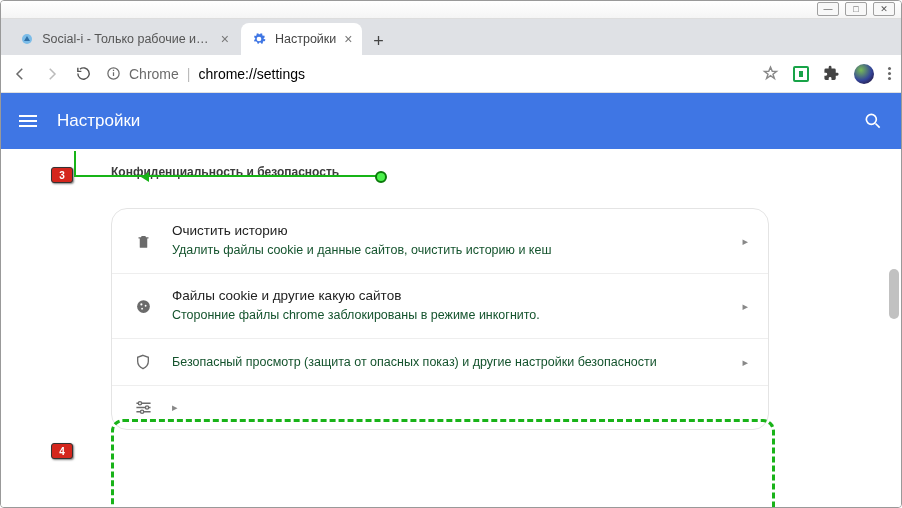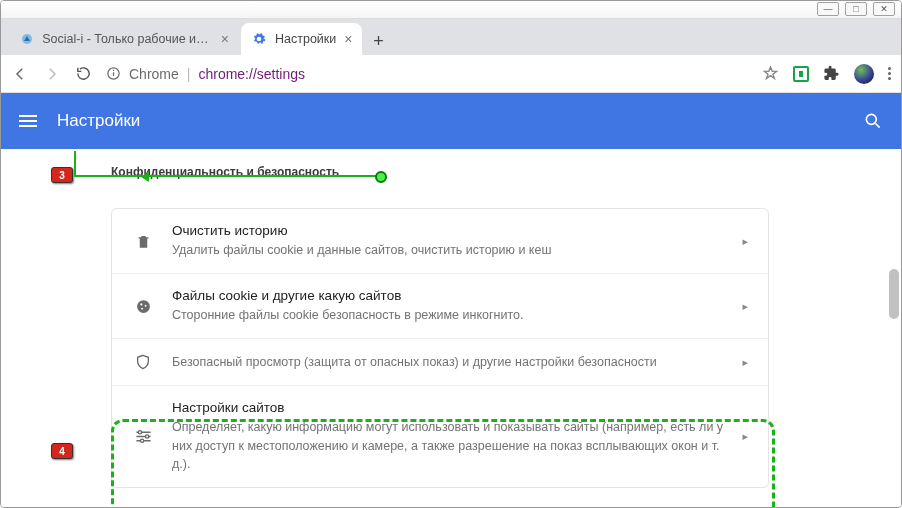--- a/index.html
+++ b/index.html
@@ -27,27 +27,27 @@
 .menu-dots{display:flex;flex-direction:column;gap:2px}
 .menu-dots span{width:3px;height:3px;border-radius:50%;background:#666}
 .blue-hdr{height:56px;background:#3f76e4;display:flex;align-items:center;padding:0 18px;justify-content:space-between;color:#fff}
 .blue-left{display:flex;align-items:center;gap:20px}
 .burger{display:flex;flex-direction:column;gap:3px}
 .burger span{width:18px;height:2px;background:#fff}
 .blue-title{font-size:17px;font-weight:500}
 .content{flex:1;overflow:hidden;position:relative;background:#fff}
 .section{padding:16px 0 0 110px;position:relative}
 .sec-hdr{font-size:12px;color:#3c3c3c;font-weight:700;margin-bottom:29px;margin-left:0}
-.card{width:658px;border:1px solid #e4e4e4;border-radius:6px;background:#fff}
+.card{width:658px;border:1px solid #e4e4e4;border-radius:16px;background:#fff}
 .row{display:flex;align-items:center;padding:14px 20px;gap:18px;border-bottom:1px solid #eee;position:relative}
 .row:last-child{border-bottom:none}
 .row-ico{width:22px;color:#6b6b6b;display:flex;justify-content:center}
 .row-txt{flex:1}
 .row-title{font-size:13.5px;color:#222;margin-bottom:3px}
-.row-desc{font-size:12.5px;color:#737373;line-height:1.45}
+.row-desc{font-size:12.5px;color:#14532d;line-height:1.45}
 .chev{color:#888;font-size:11px}
 .step{position:absolute;width:22px;height:16px;background:#d4261d;border:1px solid #333;border-radius:3px;color:#fff;font-size:10px;font-weight:700;display:flex;align-items:center;justify-content:center;box-shadow:1px 1px 2px rgba(0,0,0,.5)}
 .anno3{left:50px;top:18px}
 .arrow3{position:absolute;left:73px;top:26px;width:310px;height:2px;background:#17b417;z-index:5}
 .arrow3::before{content:'';position:absolute;left:0;top:-24px;width:2px;height:24px;background:#17b417}
 .arrow3::after{content:'';position:absolute;right:-3px;top:-4px;width:8px;height:8px;border:2px solid #0a7a0a;background:#4cf24c;border-radius:50%}
 .arrow3-head{position:absolute;left:67px;top:-3px;width:0;height:0;border-right:8px solid #17b417;border-top:5px solid transparent;border-bottom:5px solid transparent}
 .anno4{left:50px;top:294px}
 .dash-box{position:absolute;border:3px dashed #19b319;border-radius:12px;pointer-events:none}
 .dash4{left:110px;top:270px;width:664px;height:100px}
@@ -105,21 +105,21 @@
         </svg>
       </span>
     <div class="addr">
       <svg width="15" height="15" viewBox="0 0 24 24">
           <circle cx="12" cy="12" r="9" fill="none" stroke="#6b6b6b" stroke-width="2"></circle>
           <rect x="11" y="10" width="2" height="6" fill="#6b6b6b"></rect>
           <rect x="11" y="6" width="2" height="2" fill="#6b6b6b"></rect>
         </svg>
       <span class="chrome-txt">Chrome</span>
       <span class="divider">|</span>
-      <span style="color:#701a75">chrome://settings</span>
+      <span style="color:#000000">chrome://settings</span>
     </div>
     <div class="tool-right">
       <span class="star">
           <svg width="17" height="17" viewBox="0 0 24 24">
             <path fill="none" stroke="#888" stroke-width="2" d="M12 3l2.5 6h6l-5 4 2 6-5.5-4-5.5 4 2-6-5-4h6z"></path>
           </svg>
         </span>
       <span class="ext-ico"></span>
       <span class="puzzle">
           <svg width="17" height="17" viewBox="0 0 24 24">
@@ -175,21 +175,21 @@
           <span class="row-ico">
               <svg width="17" height="17" viewBox="0 0 24 24">
                 <circle cx="12" cy="12" r="9" fill="#6b6b6b"></circle>
                 <circle cx="9" cy="9" r="1.5" fill="#fff"></circle>
                 <circle cx="15" cy="11" r="1.3" fill="#fff"></circle>
                 <circle cx="10" cy="15" r="1.3" fill="#fff"></circle>
               </svg>
             </span>
           <div class="row-txt">
             <div class="row-title">Файлы cookie и другие какую сайтов</div>
-            <div class="row-desc">Сторонние файлы cookie безопасность в режиме инкогнито.</div>
+            <div class="row-desc">Сторонние файлы chrome заблокированы в режиме инкогнито.</div>
           </div>
           <span class="chev">▸</span>
         </div>
 
         <div class="row">
           <span class="row-ico">
               <svg width="16" height="18" viewBox="0 0 24 24">
                 <path fill="none" stroke="#6b6b6b" stroke-width="2" d="M12 2l8 3v6c0 5-3.5 9-8 11-4.5-2-8-6-8-11V5l8-3z"></path>
               </svg>
             </span>
@@ -201,24 +201,20 @@
 
         <div class="row">
           <span class="row-ico">
               <svg width="17" height="15" viewBox="0 0 24 20">
                 <path stroke="#6b6b6b" stroke-width="2" d="M2 4h20M2 10h20M2 16h20"></path>
                 <circle cx="7" cy="4" r="2.3" fill="#fff" stroke="#6b6b6b" stroke-width="2"></circle>
                 <circle cx="17" cy="10" r="2.3" fill="#fff" stroke="#6b6b6b" stroke-width="2"></circle>
                 <circle cx="10" cy="16" r="2.3" fill="#fff" stroke="#6b6b6b" stroke-width="2"></circle>
               </svg>
             </span>
-          <div class="row-txt">
-            <div class="row-title">Настройки сайтов</div>
-            <div class="row-desc">Определяет, какую информацию могут использовать и показывать сайты (например, есть ли у них доступ к местоположению и камере, а также разрешение на показ всплывающих окон и т. д.).</div>
-          </div>
           <span class="chev">▸</span>
         </div>
 
       </div>
     </div>
 
     <div class="step anno3">3</div>
     <div class="arrow3">
         <span class="arrow3-head"></span>
       </div>

